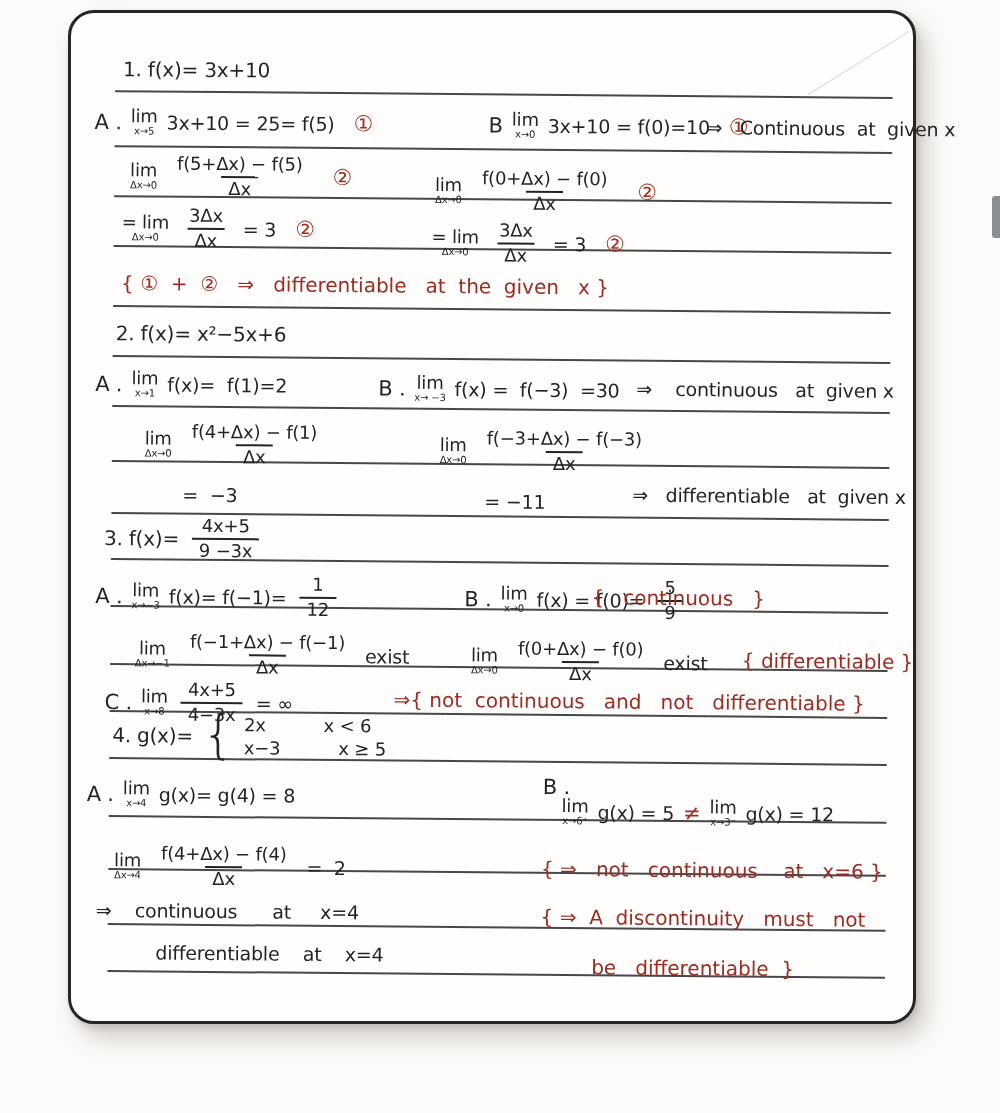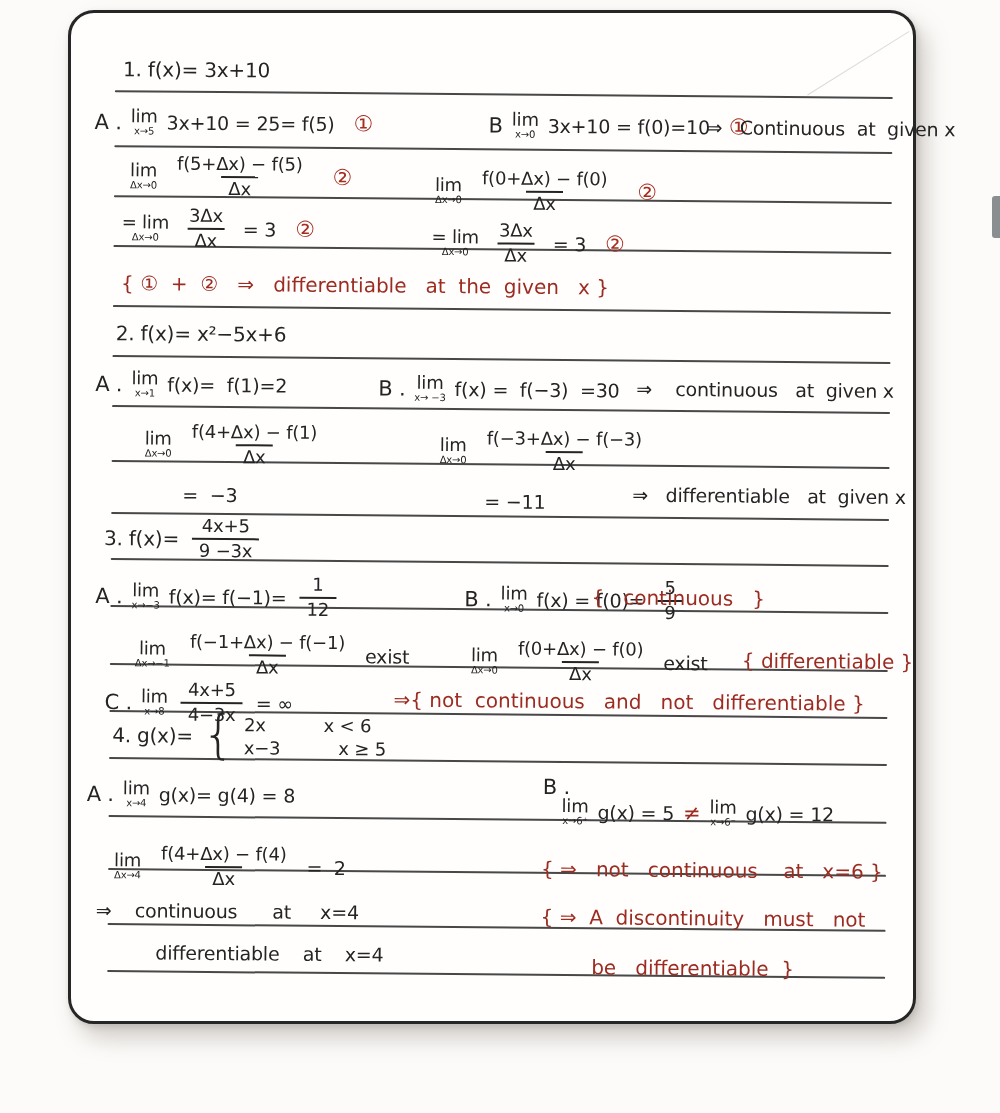--- a/index.html
+++ b/index.html
@@ -325,21 +325,21 @@
 
     <div class="row" style="left:497px;top:780px">
       <span class="lim">
         <span class="w">lim</span>
         <span class="s">x→6⁺</span>
       </span>
       <span>g(x) = 5</span>
       <span class="red lbl">≠</span>
       <span class="lim">
         <span class="w">lim</span>
-        <span class="s">x→6⁻</span>
+        <span class="s">x→3⁻</span>
       </span>
       <span>g(x) = 12</span>
     </div>
 
     <div class="row" style="left:50px;top:830px">
       <span class="lim">
         <span class="w">lim</span>
         <span class="s">Δx→4</span>
       </span>
       <span class="frac">

